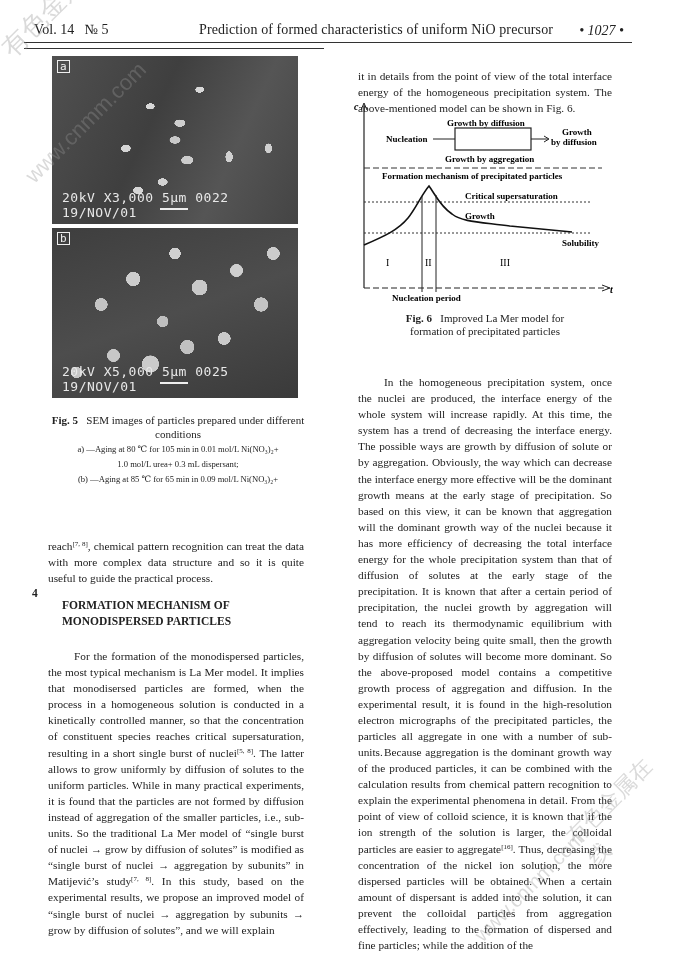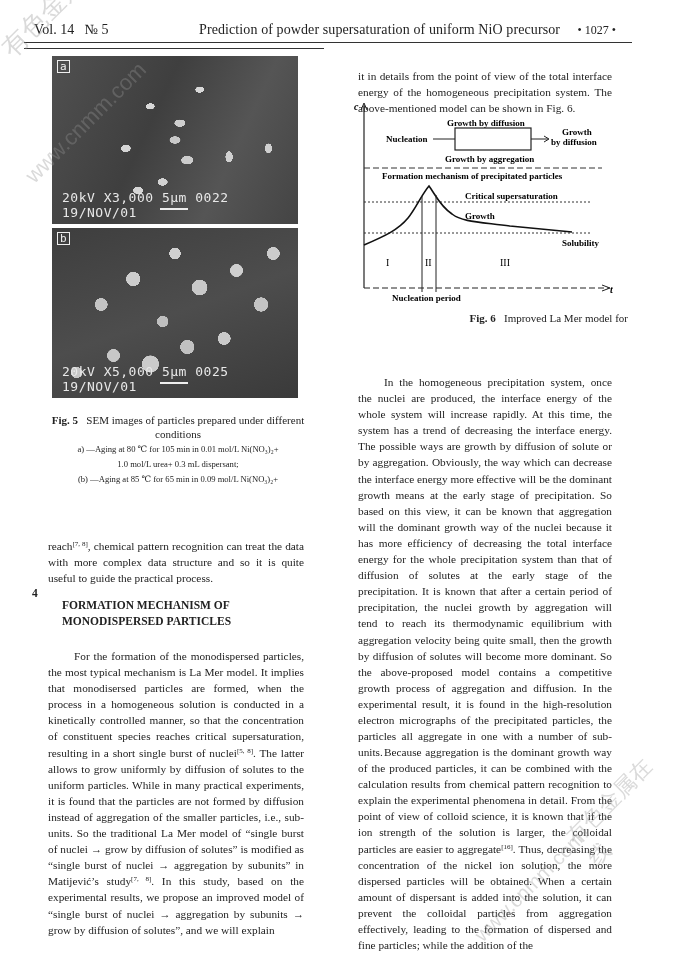--- a/index.html
+++ b/index.html
@@ -1,21 +1,21 @@
 <!DOCTYPE html>
 <html><head>
 <meta charset="utf-8">
 <style>
   html, body { margin:0; padding:0; background:#ffffff; }
   body { width:680px; height:961px; position:relative; overflow:hidden;
          font-family:"Liberation Serif","DejaVu Serif",serif; color:#222; }
   .header { position:absolute; left:24px; top:0; width:608px; height:44px; }
   .header .vol { position:absolute; left:10px; top:22px; font-size:14px; }
   .header .title { position:absolute; left:175px; top:22px; font-size:14px; letter-spacing:0.1px; }
-  .header .page { position:absolute; right:16px; top:23px; font-size:12px; }
+  .header .page { position:absolute; right:8px; top:23px; font-size:14px;font-style:italic; }
   .rule1 { position:absolute; left:24px; width:608px; top:42px; border-top:1px solid #333; }
   .rule2 { position:absolute; left:24px; width:300px; top:48px; border-top:1px solid #333; }
 
   .col { position:absolute; font-size:11.3px; line-height:16.1px; text-align:justify; }
   .col p { margin:16px; }
   .indent { text-indent:26px; }
   sup { font-size:7px; vertical-align:top; position:relative; top:-2px; }
 
   .left-col { left:32px; width:288px; }
   .right-col { left:342px; width:286px; }
@@ -61,32 +61,32 @@
   .fig5cap { position:absolute; left:36px; top:413px; width:284px; text-align:center; font-size:11px; line-height:14px; }
   .fig5cap b { font-family:"Liberation Serif",serif; }
   .fig5cond { position:absolute; left:36px; top:442px; width:284px; text-align:center; font-size:8.6px; line-height:15px; }
 
   .sec-h { position:absolute; left:32px; top:585px; width:288px; font-weight:bold; font-size:11.5px; line-height:16px; }
   .sec-h .num { position:absolute; left:0; top:0; }
   .sec-h .txt { position:absolute; left:30px; top:12px; width:258px; }
 
   .diagram { position:absolute; left:340px; top:98px; width:292px; height:205px; }
   .diagram svg text { font-family:"Liberation Serif",serif; }
-  .fig6cap { position:absolute; left:342px; top:312px; width:286px; text-align:right; font-size:11px; line-height:13px; }
+  .fig6cap { position:absolute; left:342px; top:312px; width:286px; text-align:center; font-size:11px; line-height:13px; }
 
   .watermark { position:absolute; color:rgba(150,150,150,0.35); font-family:"Liberation Sans",sans-serif; pointer-events:none; }
 </style>
 </head>
 <body>
 
 <div class="header">
   <span class="vol">
     <span>Vol. 14</span>&nbsp;&nbsp;&nbsp;<span>№ 5</span>
   </span>
-  <span class="title">Prediction of powder supersaturation of uniform NiO precursor</span>
+  <span class="title">Prediction of formed characteristics of uniform NiO precursor</span>
   <span class="page">• 1027 •</span>
 </div>
 <div class="rule1"></div>
 <div class="rule2"></div>
 
 <div class="sem sem-a">
   <span class="label">a</span>
   <div class="scale"></div>
   <span class="meta">20kV  X3,000   5µm  0022 19/NOV/01</span>
 </div>
@@ -157,20 +157,21 @@
     <line x1="96" y1="97" x2="96" y2="194" stroke="#222" stroke-width="1"></line>
 
     <text x="46" y="168" font-size="10">I</text>
     <text x="85" y="168" font-size="10">II</text>
     <text x="160" y="168" font-size="10">III</text>
     <text x="52" y="203" font-size="9" font-weight="bold">Nucleation period</text>
   </svg>
 </div>
 <div class="fig6cap">
   <div><b>Fig. 6</b>&nbsp;&nbsp;&nbsp;<span>Improved La Mer model for</span></div>
+  <div>formation of precipitated particles</div>
 </div>
 
 <div class="col right-col" style="top:358px;">
   <p class="indent">In the homogeneous precipitation system, once the nuclei are produced, the interface energy of the whole system will increase rapidly. At this time, the system has a trend of decreasing the interface energy. The possible ways are growth by diffusion of solute or by aggregation. Obviously, the way which can decrease the interface energy more effective will be the dominant growth means at the early stage of precipitation. So based on this view, it can be known that aggregation will the dominant growth way of the nuclei because it has more efficiency of decreasing the total interface energy for the whole precipitation system than that of diffusion of solutes at the early stage of the precipitation. It is known that after a certain period of precipitation, the nuclei growth by aggregation will tend to reach its thermodynamic equilibrium with aggregation velocity being quite small, then the growth by diffusion of solutes will become more dominant. So the above-proposed model contains a competitive growth process of aggregation and diffusion. In the experimental result, it is found in the high-resolution electron micrographs of the precipitated particles, the particles all aggregate in one with a number of sub-units.</p>
 </div>
 <div class="col right-col" style="top:728px;">
   <p class="indent"><span>Because aggregation is the dominant growth way of the produced particles, it can be combined with the calculation results from chemical pattern recognition to explain the experimental phenomena in detail. From the point of view of colloid science, it is known that if the ion strength of the solution is larger, the colloidal particles are easier to aggregate</span><sup>[16]</sup><span>. Thus, decreasing the concentration of the nickel ion solution, the more dispersed particles will be obtained. When a certain amount of dispersant is added into the solution, it can prevent the colloidal particles from aggregation effectively, leading to the formation of dispersed and fine particles; while the addition of the</span></p>
 </div>
 
 <div class="watermark" style="left:-6px;top:40px;font-size:26px;transform:rotate(-45deg);transform-origin:left top;">有色金属在线</div>

